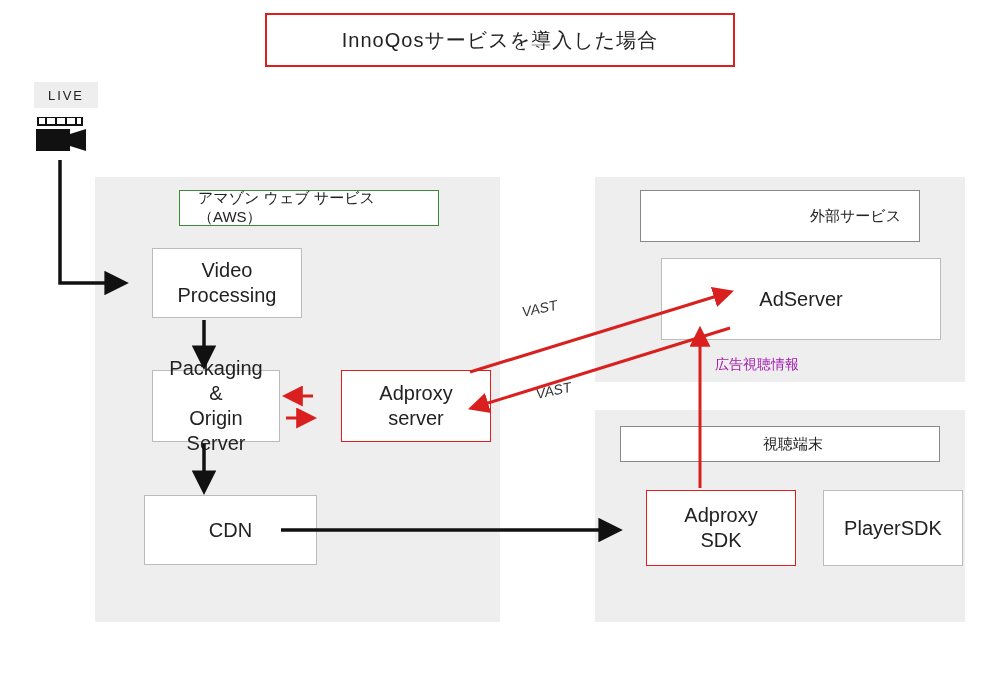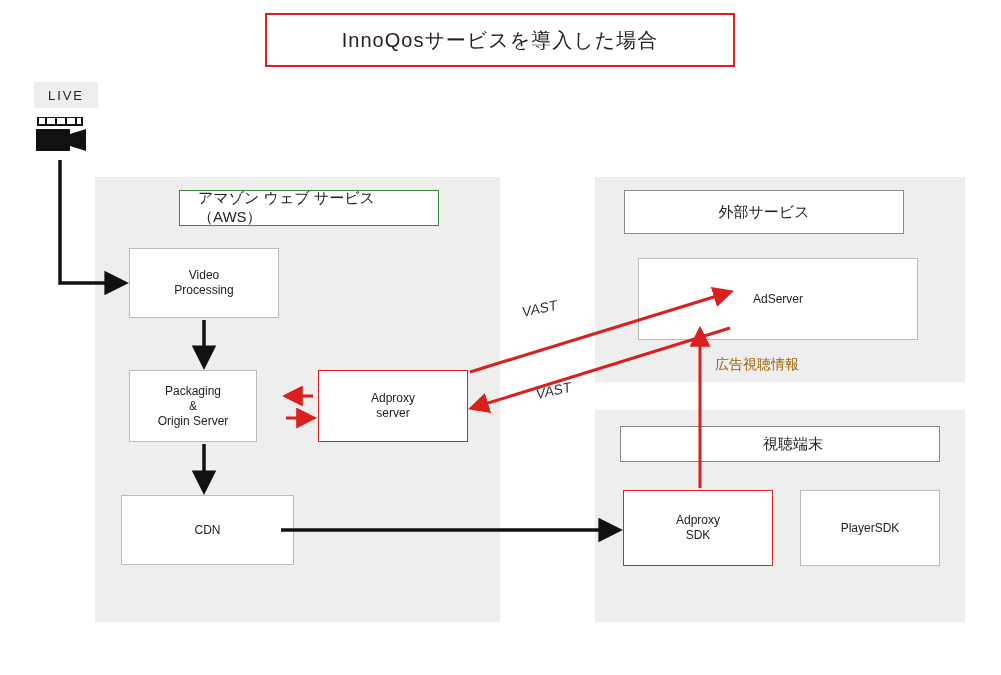--- a/index.html
+++ b/index.html
@@ -48,38 +48,39 @@
     font-size: 15px;
     display: flex;
     align-items: center;
     justify-content: center;
     padding: 6px 18px;
     box-sizing: border-box;
   }
   .aws-label-box { border-color: #3d8a3a; }
   .node {
     border: 1px solid #bbb;
-    font-size: 12px;
+    font-size: 20px;
     line-height: 1.25;
     padding: 8px;
+    margin-left: 23px;
   }
   .node.red {
     border: 1.5px solid #d9201e;
   }
   .em-text {
     position: absolute;
     font-size: 14px;
     font-style: italic;
     color: #333;
     transform-origin: left center;
   }
   .plain-text {
     position: absolute;
     font-size: 14px;
-    color: #a16207;
+    color: #a21caf;
   }
   svg.overlay {
     position: absolute;
     left: 0; top: 0;
     width: 1001px;
     height: 675px;
     pointer-events: none;
   }
 </style>
 </head>
@@ -109,21 +110,21 @@
       <polygon points="34,17 50,12 50,34 34,29" fill="#111"></polygon>
     </svg>
   </div>
 
   <div class="panel" style="left:95px; top:177px; width:405px; height:445px;"></div>
   <div class="panel-label-box aws-label-box" style="left:155px; top:190px; width:260px; height:36px;margin-left:24px;">
     <span>アマゾン ウェブ サービス（AWS）</span>
   </div>
 
   <div class="panel" style="left:595px; top:177px; width:370px; height:205px;"></div>
-  <div class="panel-label-box" style="left:624px; top:190px; width:280px; height:44px;">
+  <div class="panel-label-box" style="left:640px; top:190px; width:280px; height:52px;justify-content:flex-end;">
     <span>外部サービス</span>
   </div>
 
   <div class="panel" style="left:595px; top:410px; width:370px; height:212px;"></div>
   <div class="panel-label-box" style="left:620px; top:426px; width:320px; height:36px;padding-left:44px;">
     <span>視聴端末</span>
   </div>
 
   <div class="box node" style="left:129px; top:248px; width:150px; height:70px;">
     <span style="white-space:pre-line;">Video

